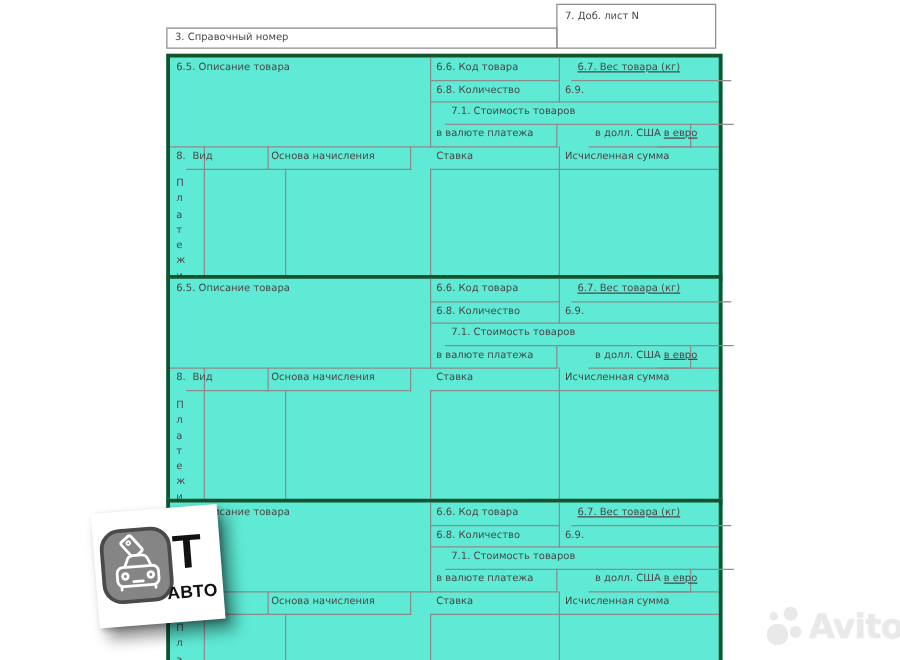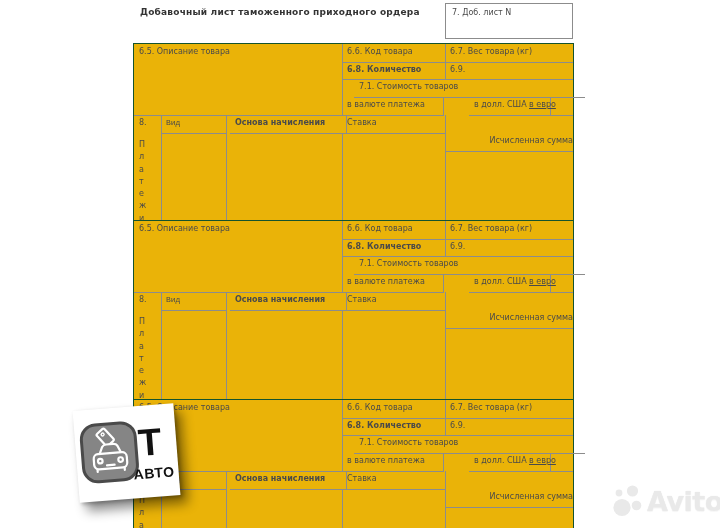--- a/index.html
+++ b/index.html
@@ -20,39 +20,39 @@
   }
   .box-addsheet span { display:block; padding:4px 0 0 6px; }
   .row-ref {
     position:absolute; left:133px; top:22px; width:311px; height:15px;
     border:1px solid #8c8c8c; font-size:8px;
   }
   .row-ref span { display:block; padding:2px 0 0 6px; }
   
   .section {
     position:absolute; left:133px; width:439px;
-    border:1px solid #14532d; background:#eab308; font-size:8px;
+    border:3px solid #14532d; background:#5eead4; font-size:8px;
   }
   .section .cell { position:absolute; overflow:hidden; padding:3px 0 0 5px; }
   .br { border-right:1px solid #8c8c8c; }
   .bb { border-bottom:1px solid #8c8c8c; }
   .c-desc   { left:0;   top:0;  width:203px; height:68px; }
   .c-code   { left:208px; top:0;  width:98px;  height:15px; }
-  .c-weight { left:311px; top:0;  width:123px; height:15px; }
-  .c-qty    { left:208px; top:18px; width:98px;  height:14px;font-weight:bold; }
+  .c-weight { left:321px; top:0;  width:123px; height:15px;text-decoration:underline; }
+  .c-qty    { left:208px; top:18px; width:98px;  height:14px; }
   .c-69     { left:311px; top:18px; width:123px; height:14px; }
   .c-cost   { left:220px; top:35px; width:226px; height:15px; }
   .c-cur1   { left:208px; top:53px; width:96px;  height:15px; }
   .c-cur2   { left:309px; top:53px; width:76px;  height:15px;margin-left:26px; }
   .c-cur3   { left:390px; top:53px; width:44px;  height:15px;text-decoration:underline; }
   .c-p8     { left:0;   top:71px; width:22px; bottom:0; padding:2px 0 0 5px; }
-  .c-vid    { left:27px;  top:71px; width:60px;  height:15px;font-family:Liberation Mono, monospace; }
-  .c-osn    { left:96px;  top:71px; width:111px; height:15px;font-weight:bold; }
+  .c-vid    { left:13px;  top:71px; width:60px;  height:15px; }
+  .c-osn    { left:76px;  top:71px; width:111px; height:15px; }
   .c-stv    { left:208px; top:71px; width:98px;  height:15px; }
-  .c-sum    { left:311px; top:89px; width:123px; height:15px;text-align:right; }
+  .c-sum    { left:311px; top:71px; width:123px; height:15px; }
   .c-vid-b  { left:27px;  top:89px; width:60px;  bottom:0; }
   .c-osn-b  { left:92px;  top:89px; width:111px; bottom:0; }
   .c-stv-b  { left:208px; top:89px; width:98px;  bottom:0; }
   .vword {
     display:block; width:9px; margin-top:12px;
     word-break:break-all; line-height:12.3px; font-size:8px;
   }
   .s1 { top:43px;  height:176px; }
   .s2 { top:220px; height:178px; }
   .s3 { top:399px; height:178px; }
@@ -84,23 +84,25 @@
   .avito-text {
     font-size:27px; font-weight:bold; color:#e9e9e9; letter-spacing:-.5px;
     text-shadow:0 1px 1px #f6f6f6, 0 0 1px #e0e0e0;
   }
 </style>
 </head>
 <body>
 
 <div class="canvas">
 
-  <div class="doc-title">Добавочный лист таможенного приходного ордера</div>
   <div class="box-addsheet">
     <span>7. Доб. лист N</span>
+  </div>
+  <div class="row-ref">
+    <span>3. Справочный номер</span>
   </div>
 
   <div class="section s1">
     <div class="cell c-desc br bb">6.5. Описание товара</div>
     <div class="cell c-code br bb">6.6. Код товара</div>
     <div class="cell c-weight bb">6.7. Вес товара (кг)</div>
     <div class="cell c-qty br bb">6.8. Количество</div>
     <div class="cell c-69 bb">6.9.</div>
     <div class="cell c-cost bb">7.1. Стоимость товаров</div>
     <div class="cell c-cur1 br bb">в валюте платежа</div>

